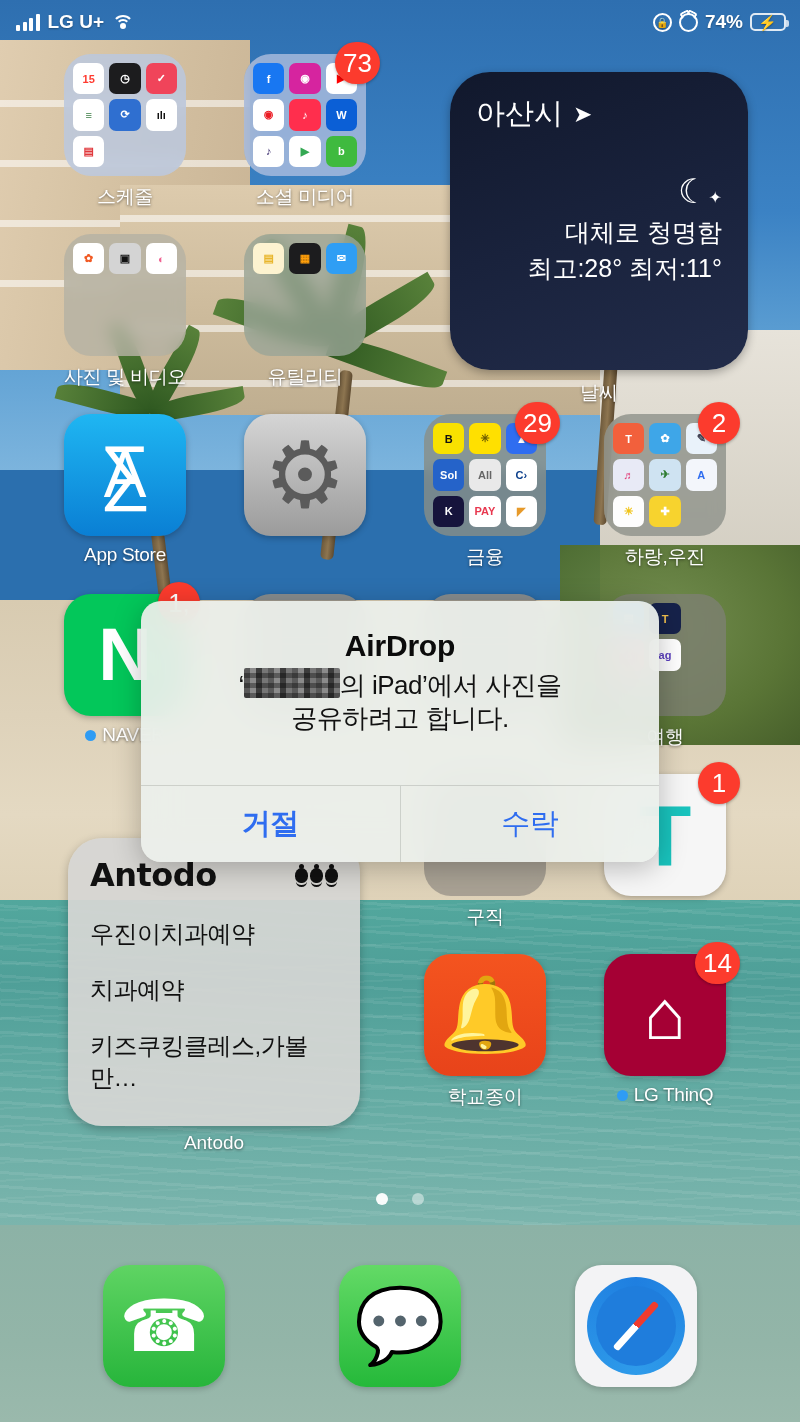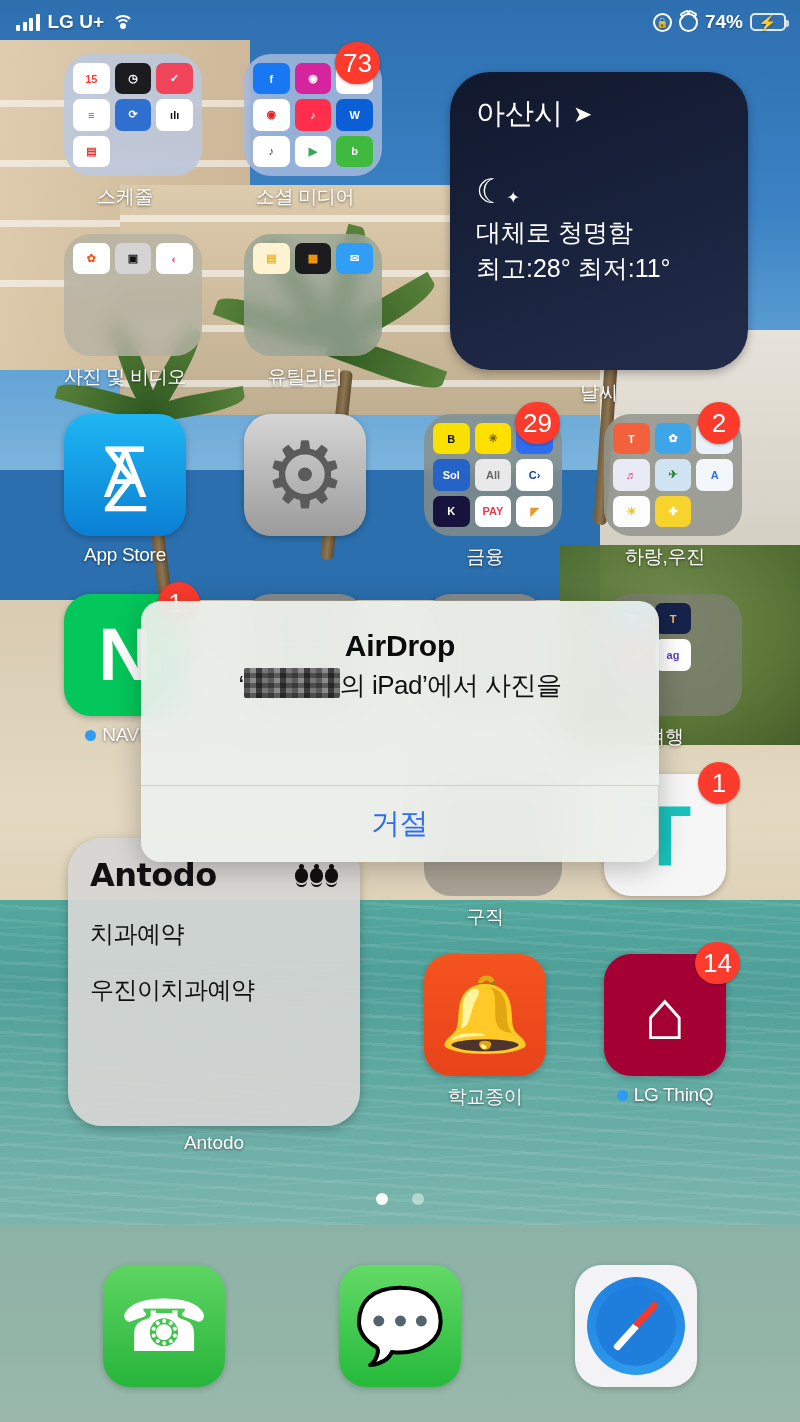--- a/index.html
+++ b/index.html
@@ -135,35 +135,35 @@
     background:#2f9cf4; margin-right:6px; vertical-align:middle;
   }
   .badge {
     position:absolute; top:-12px; right:-14px; min-width:42px; height:42px;
     background:#fc3b2d; color:#fff; border-radius:21px; font-size:26px;
     font-weight:500; display:flex; align-items:center; justify-content:center;
     padding:0 8px; box-shadow:0 1px 3px rgba(0,0,0,.3); z-index:5;
   }
   
   .folder {
-    width:138px;height:122px;border-radius:27px; padding:9px;
+    width:122px;height:122px;border-radius:27px; padding:9px;
     display:grid; grid-template-columns:repeat(3,1fr); grid-template-rows:repeat(3,1fr);
     gap:5px; backdrop-filter:blur(8px);
   }
   .mini { border-radius:7px; background:#fff; overflow:hidden; position:relative;
           font-size:11px; display:flex; align-items:center; justify-content:center;
           color:#fff; font-weight:700; }
 
   
   #weather {
     position:absolute; left:450px; top:72px; width:298px; height:298px;
     border-radius:40px; z-index:22;
     background:linear-gradient(160deg,#11182c 0%,#19223c 50%,#222c4a 100%);
     box-shadow:0 3px 10px rgba(0,0,0,.3); color:#fff;
-    padding:22px 26px; overflow:hidden;
+    padding:22px 26px; overflow:hidden;text-align:right;
   }
   .w-city { font-size:29px; font-weight:500; display:flex; align-items:center; gap:10px; }
   .w-temp { font-size:74px; font-weight:300; line-height:1.05; margin-top:-2px; letter-spacing:-1px;}
   .w-ico { margin-top:40px; font-size:34px; line-height:1; }
   .w-cond { font-size:25px; margin-top:8px; font-weight:500;}
   .w-hilo { font-size:25px; margin-top:3px; font-weight:500;}
   .widgetlabel {
     position:absolute; left:450px; top:380px; width:298px; text-align:center;
     color:#fff; font-size:19px; text-shadow:0 1px 3px rgba(0,0,0,.55); z-index:22;
   }
@@ -223,21 +223,21 @@
       repeating-linear-gradient(0deg,rgba(0,0,0,.35) 0 5px,rgba(255,255,255,.18) 5px 10px);
     background-blend-mode:multiply;
     filter:blur(.4px); border-radius:2px; vertical-align:-4px;
     width:96px; height:30px;
   }
   .ad-buttons { display:flex; height:77px; border-top:1px solid rgba(0,0,0,.13); }
   .ad-btn {
     flex:1; display:flex; align-items:center; justify-content:center;
     color:#2f6df0; font-size:29px; letter-spacing:-.5px; cursor:pointer;
   }
-  .ad-btn.first { border-right:1px solid rgba(0,0,0,.13); }
+  .ad-btn.first { border-right:1px solid rgba(0,0,0,.13);font-weight:bold; }
 </style>
 </head>
 <body>
 
 <div id="wallpaper">
   <div class="wp-sky"></div>
   <div class="wp-building">
     <div class="wp-balc" style="top:60px"></div>
       <div class="wp-balc" style="top:120px"></div>
     <div class="wp-balc" style="top:180px"></div>
@@ -511,22 +511,23 @@
 
 <div id="antodo">
   <div class="antodo-head">
     <span class="antodo-title">Antodo</span>
     <span class="ants">
         <i class="ant"></i>
         <i class="ant"></i>
         <i class="ant"></i>
       </span>
   </div>
+  <div class="todo">우진이치과예약</div>
   <div class="todo">치과예약</div>
-  <div class="todo">우진이치과예약</div>
+  <div class="todo">키즈쿠킹클레스,가볼만…</div>
 </div>
 <div class="antodolabel">Antodo</div>
 
 <div id="pagedots">
     <i class="active"></i>
     <i></i>
   </div>
 
 <div id="dock">
     <div>
@@ -549,18 +550,20 @@
         </div>
       </div>
     </div>
   </div>
 
 <div id="airdrop">
   <div class="ad-body">
     <div class="ad-title">AirDrop</div>
     <div class="ad-msg">
       <span>‘</span><span class="redacted"></span><span>의 iPad’에서 사진을</span><br>
+      <span>공유하려고 합니다.</span>
     </div>
   </div>
   <div class="ad-buttons">
     <div class="ad-btn first">거절</div>
+    <div class="ad-btn">수락</div>
   </div>
 </div>
 
 </body></html>

